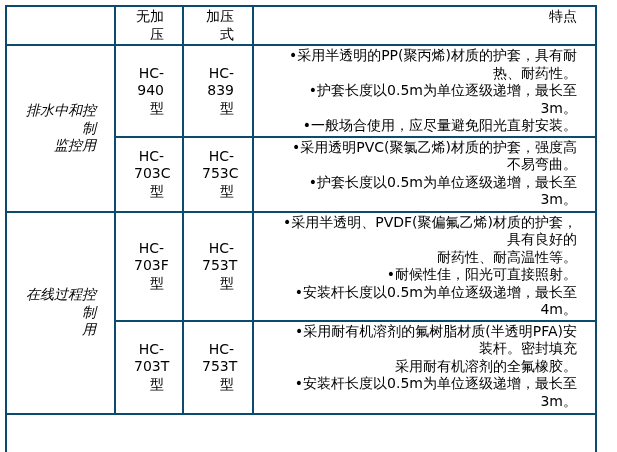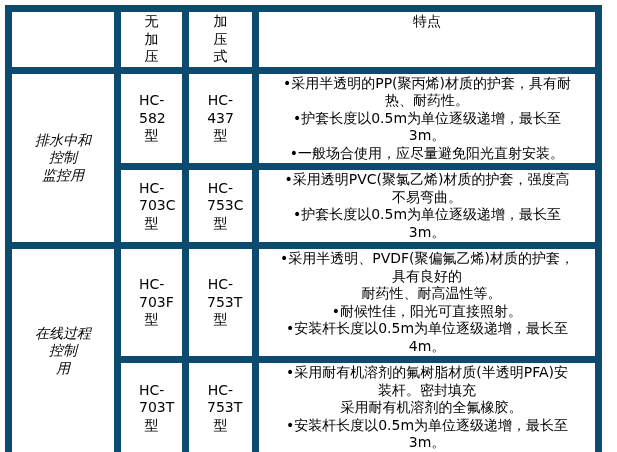--- a/index.html
+++ b/index.html
@@ -18,24 +18,24 @@
   }
   table.spec {
     position: absolute;
     left: 5px;
     top: 5px;
     width: 590px;
     border-collapse: collapse;
     table-layout: fixed;
   }
   table.spec td, table.spec th {
-    border: 7px solid #0c4a6e;
+    border: 2px solid #0c4a6e;
     padding: 1px 18px;
     font-weight: normal;
-    text-align: center;
+    text-align: right;
     white-space: pre-wrap;
     line-height: 17.5px;
     overflow: hidden;
     box-sizing: border-box;
   }
   tr.hdr td { height: 22px; vertical-align: top; }
   td.cat   { vertical-align: middle; font-style: italic; }
   td.model { vertical-align: middle; }
   td.feat  { vertical-align: top; }
   tr.r1 td { height: 89px; margin-top: 34px; }
@@ -61,23 +61,23 @@
     <tr class="hdr">
       <td></td>
       <td>无加压</td>
       <td>加压式</td>
       <td>特点</td>
     </tr>
 
     <tr class="r1">
       <td class="cat" rowspan="2">排水中和控制
 监控用</td>
-      <td class="model">HC-582
+      <td class="model">HC-940
 型</td>
-      <td class="model">HC-437
+      <td class="model">HC-839
 型</td>
       <td class="feat">•采用半透明的PP(聚丙烯)材质的护套，具有耐
 热、耐药性。
 •护套长度以0.5m为单位逐级递增，最长至
 3m。
 •一般场合使用，应尽量避免阳光直射安装。</td>
     </tr>
 
     <tr class="r2">
       <td class="model">HC-

